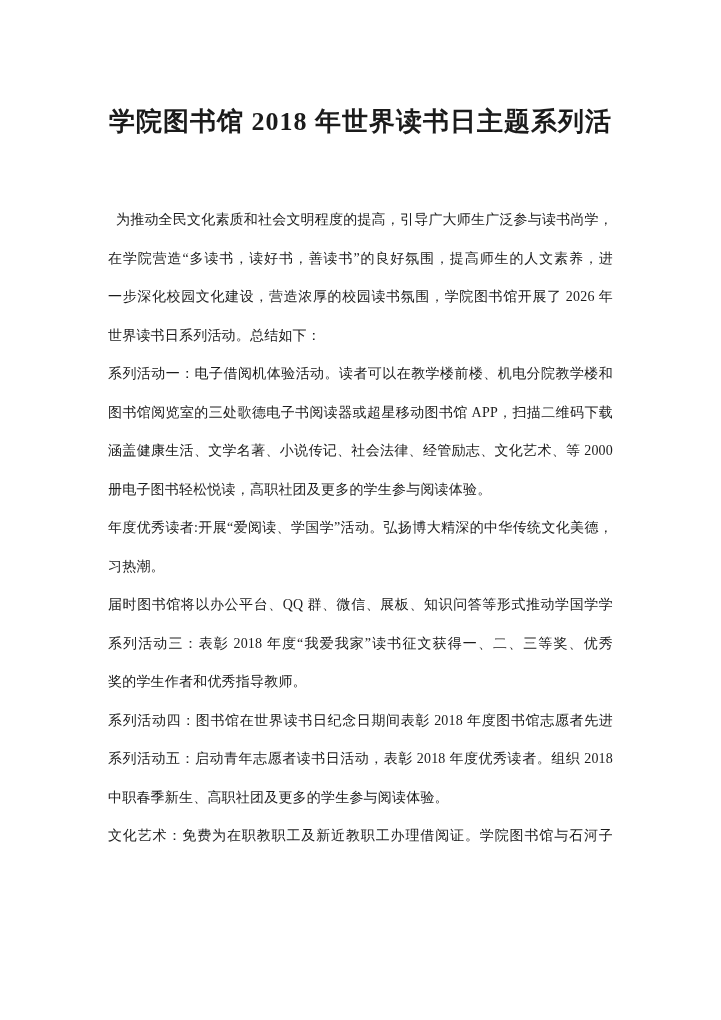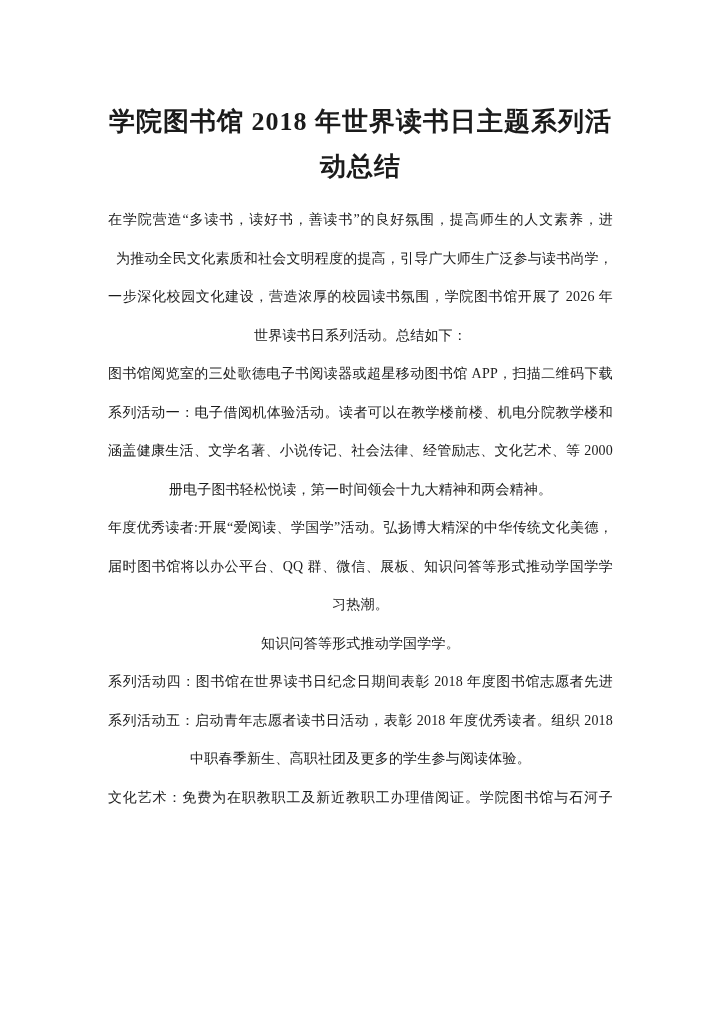--- a/index.html
+++ b/index.html
@@ -35,65 +35,65 @@
       font-size: 14px;
       line-height: 38.5px;
     }
     .para {
       margin: 0;
       padding: 0;
     }
     .line {
       margin: 0;
       padding: 0;
-      text-align: center;
+      text-align: left;
       letter-spacing: 0.2px;
     }
     .line.full {
       text-align: justify;
       text-align-last: justify;
     }
     .line.indent {
       text-indent: 8px;
     }
   </style>
 </head>
 <body>
 
 <div class="page">
 
   <h1 class="doc-title">
     <div class="title-line">学院图书馆 2018 年世界读书日主题系列活</div>
-    <div class="title-line">动总结</div>
   </h1>
 
   <div class="doc-body">
 
     <div class="para">
+      <p class="line full indent">为推动全民文化素质和社会文明程度的提高，引导广大师生广泛参与读书尚学，</p>
       <p class="line full">在学院营造“多读书，读好书，善读书”的良好氛围，提高师生的人文素养，进</p>
-      <p class="line full indent">为推动全民文化素质和社会文明程度的提高，引导广大师生广泛参与读书尚学，</p>
       <p class="line full">一步深化校园文化建设，营造浓厚的校园读书氛围，学院图书馆开展了 2026 年</p>
       <p class="line">世界读书日系列活动。总结如下：</p>
     </div>
 
     <div class="para">
+      <p class="line full">系列活动一：电子借阅机体验活动。读者可以在教学楼前楼、机电分院教学楼和</p>
       <p class="line full">图书馆阅览室的三处歌德电子书阅读器或超星移动图书馆 APP，扫描二维码下载</p>
-      <p class="line full">系列活动一：电子借阅机体验活动。读者可以在教学楼前楼、机电分院教学楼和</p>
       <p class="line full">涵盖健康生活、文学名著、小说传记、社会法律、经管励志、文化艺术、等 2000</p>
-      <p class="line">册电子图书轻松悦读，第一时间领会十九大精神和两会精神。</p>
+      <p class="line">册电子图书轻松悦读，高职社团及更多的学生参与阅读体验。</p>
     </div>
 
     <div class="para">
       <p class="line full">年度优秀读者:开展“爱阅读、学国学”活动。弘扬博大精深的中华传统文化美德，</p>
+      <p class="line">习热潮。</p>
       <p class="line full">届时图书馆将以办公平台、QQ 群、微信、展板、知识问答等形式推动学国学学</p>
-      <p class="line">习热潮。</p>
     </div>
 
     <div class="para">
-      <p class="line">知识问答等形式推动学国学学。</p>
+      <p class="line full">系列活动三：表彰 2018 年度“我爱我家”读书征文获得一、二、三等奖、优秀</p>
+      <p class="line">奖的学生作者和优秀指导教师。</p>
     </div>
 
     <div class="para">
       <p class="line full">系列活动四：图书馆在世界读书日纪念日期间表彰 2018 年度图书馆志愿者先进</p>
     </div>
 
     <div class="para">
       <p class="line full">系列活动五：启动青年志愿者读书日活动，表彰 2018 年度优秀读者。组织 2018</p>
       <p class="line">中职春季新生、高职社团及更多的学生参与阅读体验。</p>
     </div>

